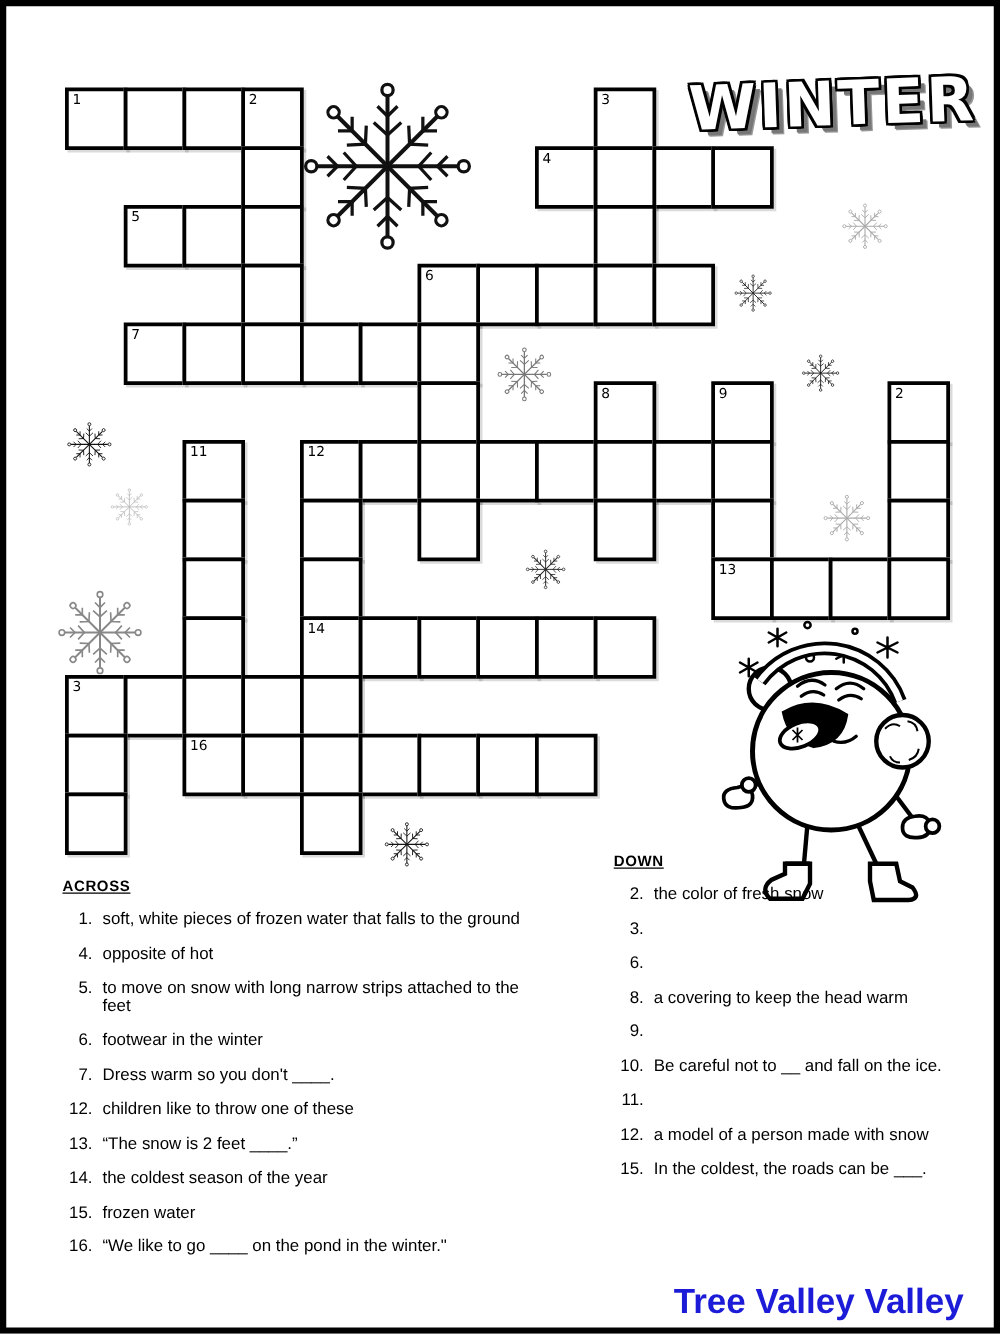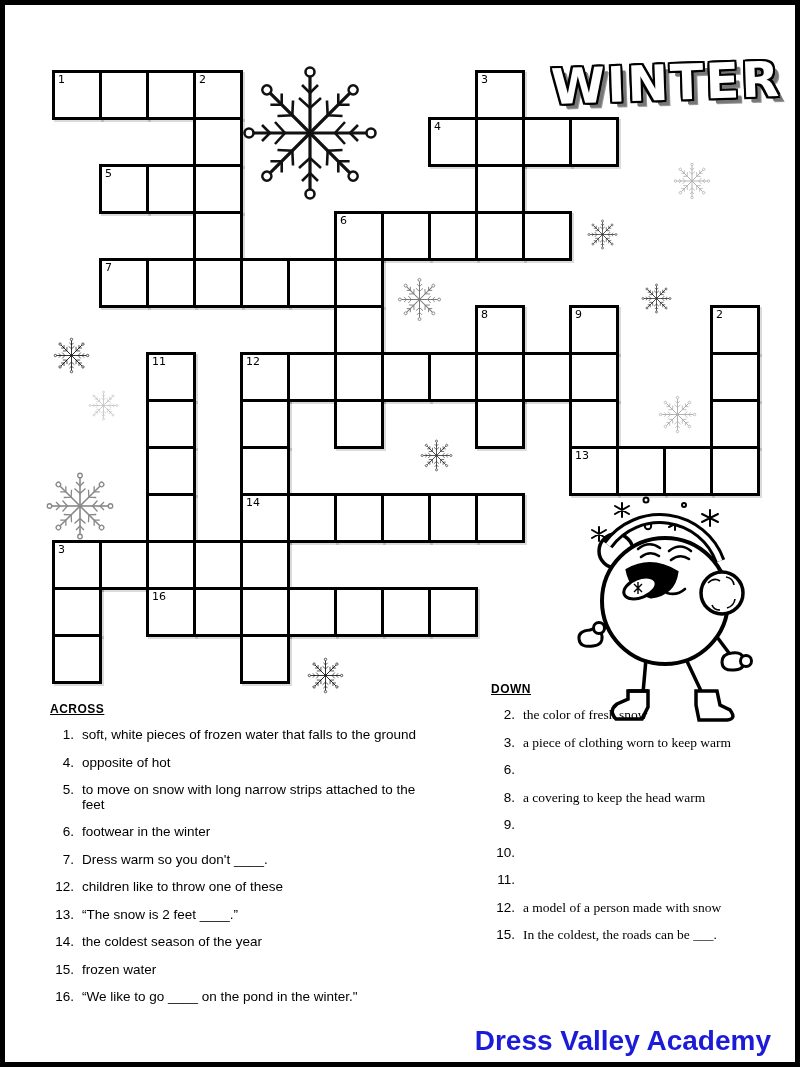--- a/index.html
+++ b/index.html
@@ -34,21 +34,21 @@
   .clue-header{
     font-size:12px;font-weight:bold;text-decoration:underline;
     letter-spacing:.5px;margin-bottom:12px;
   }
   .clue{display:flex;margin-bottom:13px;font-size:13.5px;line-height:14.5px;}
   .clue-num{width:24px;flex:0 0 24px;text-align:right;padding-right:8px;}
   .clue-text{flex:1;}
   .clue-text.justify{text-align:justify;}
   #across-list{left:45px;top:697px;width:375px;}
   #down-list{left:486px;top:677px;width:306px;}
-  #down-list .clue-text{max-width:272px;font-family:Liberation Serif, serif;}
+  #down-list .clue-text{max-width:272px;}
   
   .flake{position:absolute;pointer-events:none;}
   #snowman{position:absolute;left:545px;top:488px;pointer-events:none;}
   
   .footer{
     position:absolute;right:24px;top:1020px;
     font-size:28px;font-weight:bold;
   }
   .defs-hidden{position:absolute;width:0;height:0;overflow:hidden;}
 </style>
@@ -325,44 +325,44 @@
 
   <div class="clue-col" id="down-list">
     <div class="clue-header">DOWN</div>
     <div class="clue-items">
         <div class="clue">
           <span class="clue-num">2.</span>
           <span class="clue-text">the color of fresh snow</span>
         </div>
         <div class="clue">
           <span class="clue-num">3.</span>
-          <span class="clue-text">a piece of clothing worn to keep warm</span>
         </div>
         <div class="clue">
           <span class="clue-num">6.</span>
         </div>
         <div class="clue">
           <span class="clue-num">8.</span>
           <span class="clue-text">a covering to keep the head warm</span>
         </div>
         <div class="clue">
           <span class="clue-num">9.</span>
         </div>
         <div class="clue">
           <span class="clue-num">10.</span>
+          <span class="clue-text">Be careful not to __ and fall on the ice.</span>
         </div>
         <div class="clue">
           <span class="clue-num">11.</span>
         </div>
         <div class="clue">
           <span class="clue-num">12.</span>
           <span class="clue-text">a model of a person made with snow</span>
         </div>
         <div class="clue">
           <span class="clue-num">15.</span>
           <span class="clue-text">In the coldest, the roads can be ___.</span>
         </div>
       </div>
   </div>
 
-  <div class="footer" style="color: rgb(27, 27, 216);">Dress Valley Academy</div>
+  <div class="footer" style="color: rgb(27, 27, 216);">Tree Valley Valley</div>
 
 </div>
 
 </body></html>

